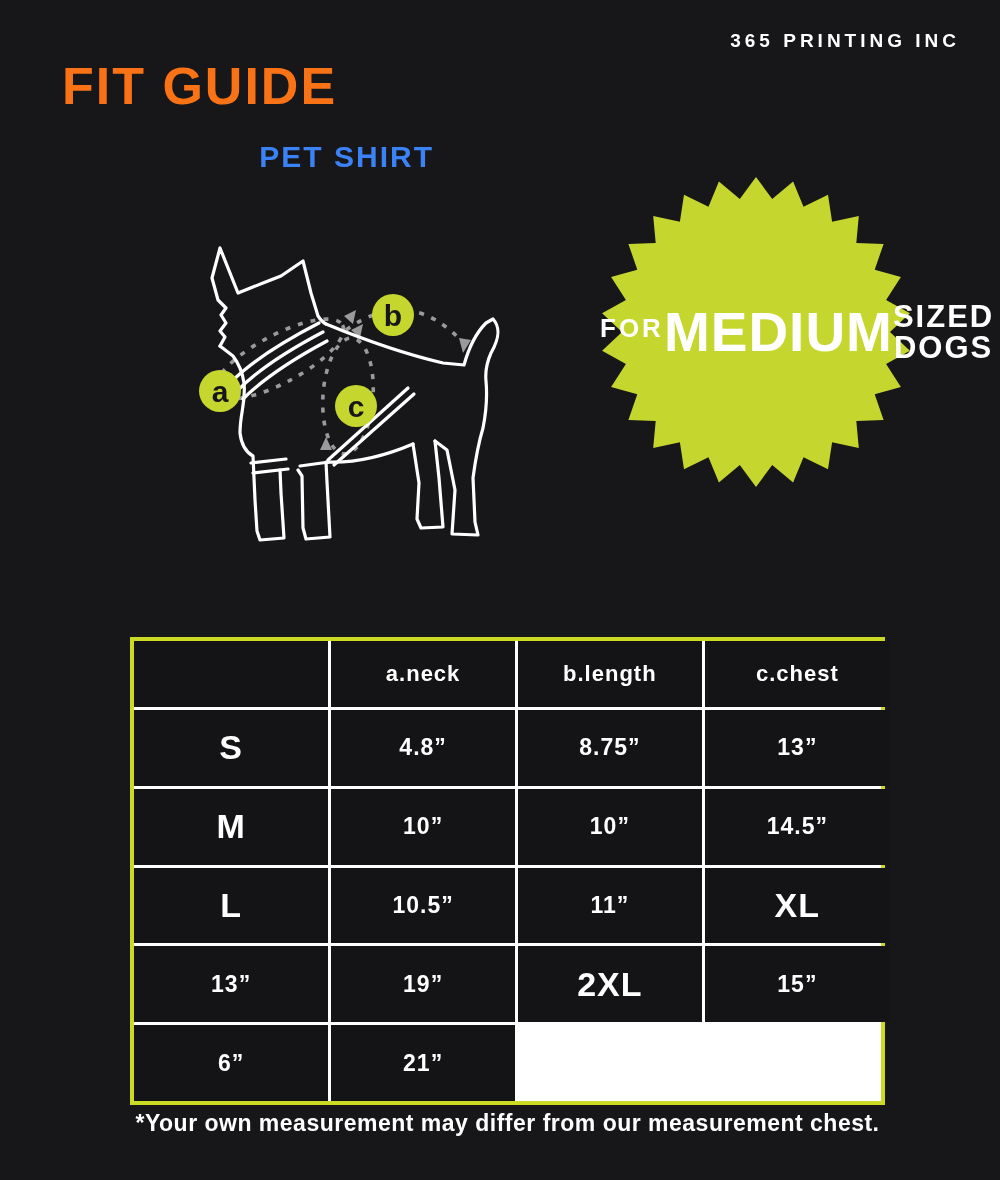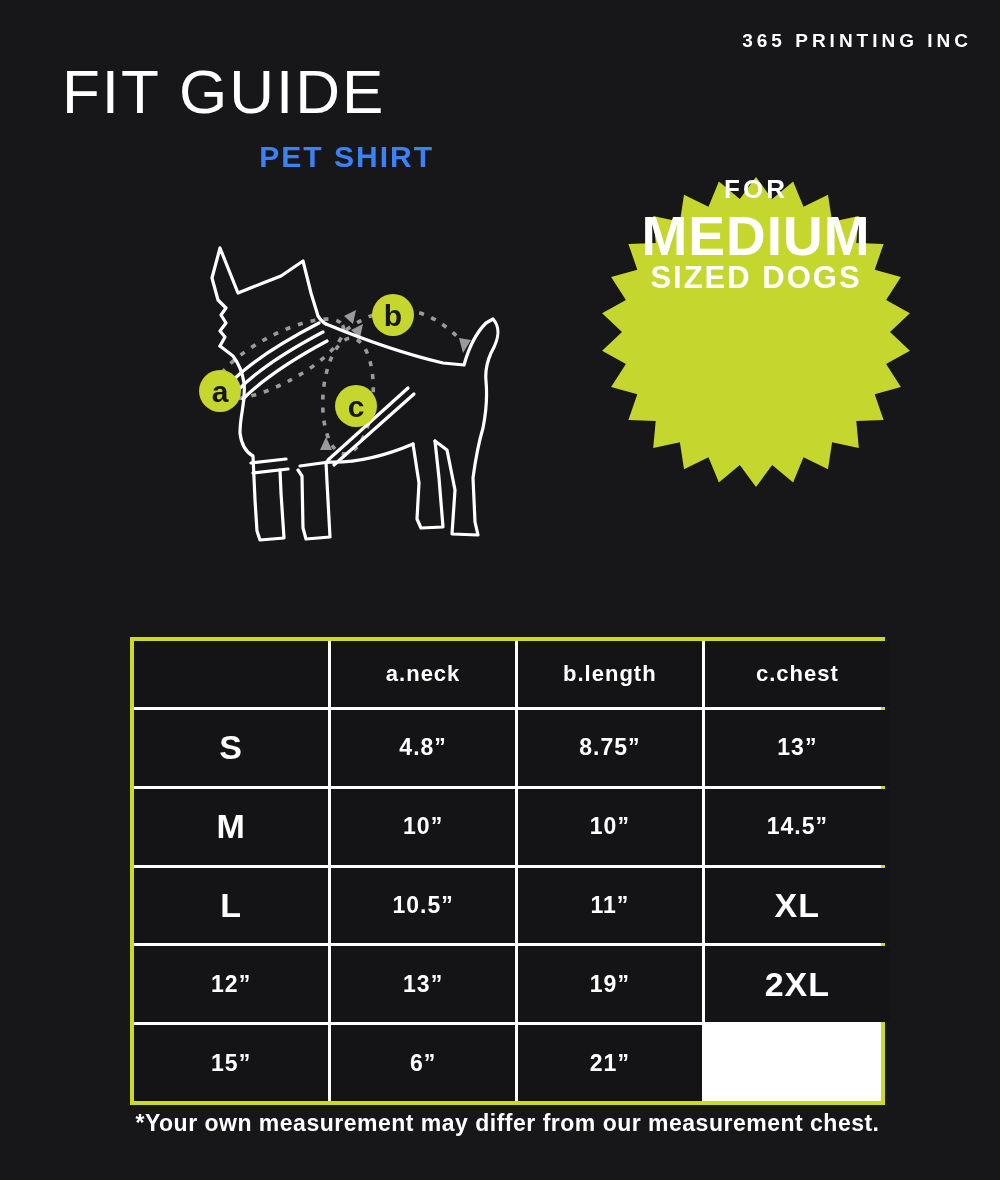--- a/index.html
+++ b/index.html
@@ -6,41 +6,41 @@
   body{
     width:1000px;height:1180px;position:relative;overflow:hidden;
     background:#17171a;
     font-family:"Liberation Sans","DejaVu Sans",sans-serif;
     -webkit-font-smoothing:antialiased;
   }
   .abs{position:absolute;}
 
   
   .brand{
-    top:30px;right:28px;color:#ffffff;font-size:19px;font-weight:bold;
+    top:30px;right:40px;color:#ffffff;font-size:19px;font-weight:bold;
     letter-spacing:4px;white-space:nowrap;
   }
   .title{
-    left:62px;top:56px;color:#ffffff;font-size:62px;font-weight:400;
+    left:62px;top:56px;color:#f97316;font-size:52px;font-weight:700;
     letter-spacing:2px;white-space:nowrap;
   }
   .subtitle{
     left:62px;top:140px;width:372px;text-align:right;color:#3b82f6;
     font-size:30px;font-weight:800;letter-spacing:2px;
   }
 
   
   .dog-wrap{left:176px;top:238px;width:334px;height:334px;}
 
   
   .badge-wrap{left:600px;top:176px;width:312px;height:312px;}
   .badge-wrap svg{position:absolute;left:0;top:0;}
   .badge-text{
     position:absolute;left:0;top:0;width:100%;height:100%;
-    display:flex;flex-direction:column;align-items:center;justify-content:flex-start;
+    display:flex;flex-direction:row;align-items:center;justify-content:flex-start;
     color:#ffffff;text-align:center;
   }
   .badge-for{font-size:26px;font-weight:800;letter-spacing:3px;line-height:1;margin-bottom:8px;}
   .badge-big{font-size:55px;font-weight:800;letter-spacing:1px;line-height:0.95;}
   .badge-small{font-size:31px;font-weight:800;letter-spacing:2px;line-height:1;}
 
   
   .size-table{
     left:130px;top:637px;width:755px;height:468px;box-sizing:border-box;
     border:4px solid #cdda25;background:#ffffff;
@@ -147,21 +147,20 @@
   <div class="cell size">M</div>
   <div class="cell val">10”</div>
   <div class="cell val">10”</div>
   <div class="cell val">14.5”</div>
 
   <div class="cell size">L</div>
   <div class="cell val">10.5”</div>
   <div class="cell val">11”</div>
 
   <div class="cell size">XL</div>
-  <div class="cell val">12”</div>
   <div class="cell val">13”</div>
   <div class="cell val">19”</div>
 
   <div class="cell size">2XL</div>
   <div class="cell val">15”</div>
   <div class="cell val">6”</div>
   <div class="cell val">21”</div>
 </div>
 
 <div class="abs footnote">*Your own measurement may differ from our measurement chest.</div>

